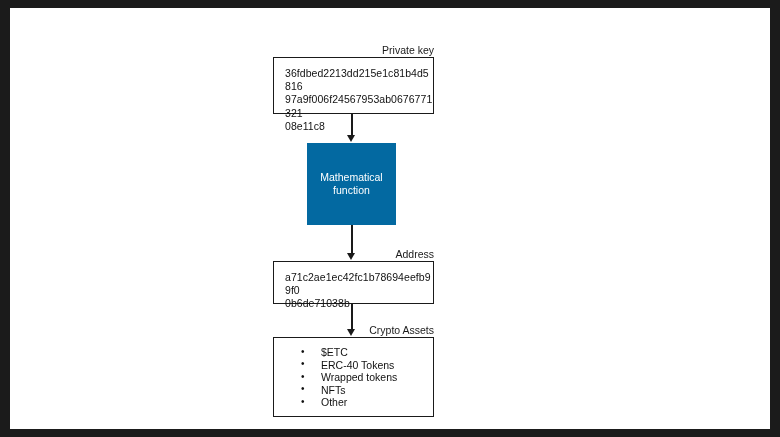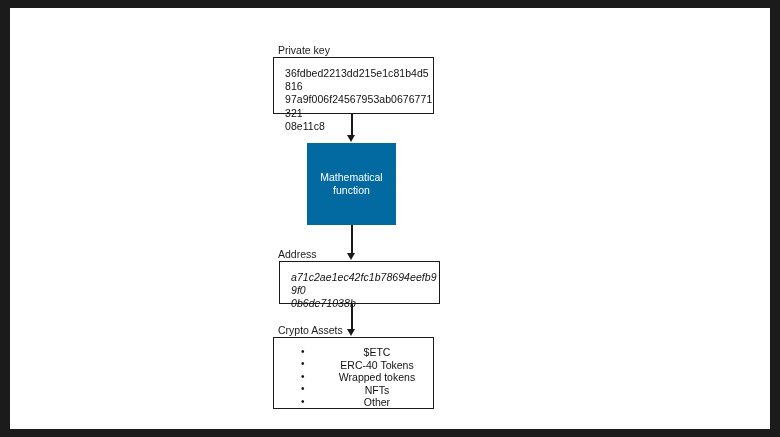--- a/index.html
+++ b/index.html
@@ -33,21 +33,21 @@
     color: #111111;
     letter-spacing: 0.05px;
     white-space: pre-line;
     word-break: break-all;
   }
   .caption {
     position: absolute;
     font-size: 10.5px;
     color: #1a1a1a;
     white-space: nowrap;
-    text-align: left;
+    text-align: right;
   }
 
   
   #privatekey-box {
     left: 263px;
     top: 49px;
     width: 161px;
     height: 57px;
     padding: 9px 0 16px 11px;
   }
@@ -71,41 +71,39 @@
   #function-label {
     font-size: 10.5px;
     line-height: 13.5px;
     color: #ffffff;
     text-align: center;
     white-space: pre-line;
   }
 
   
   #address-box {
-    left: 269px;
+    left: 263px;
     top: 253px;
     width: 161px;
     height: 43px;
     padding: 9px 0 0 11px;
-    font-style: italic;
   }
   #address-caption {
     left: 268px;
     top: 240px;
     width: 156px;
   }
 
   
   #assets-box {
     left: 263px;
     top: 329px;
     width: 161px;
-    height: 72px;
+    height: 80px;
     padding: 8px 0 0 0;
-    text-align: center;
   }
   #assets-caption {
     left: 268px;
     top: 316px;
     width: 156px;
   }
   #assets-list {
     margin: 0;
     padding: 0;
     list-style: none;

